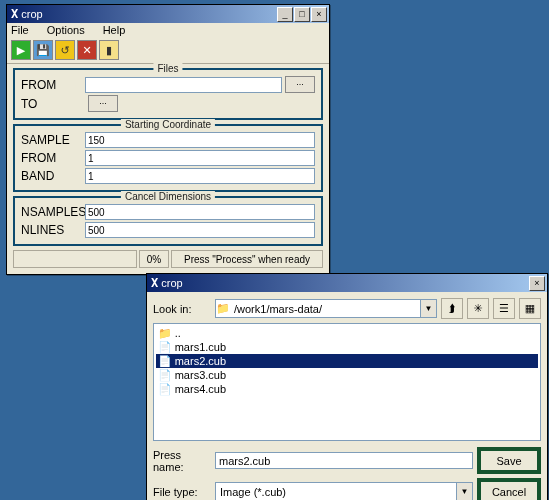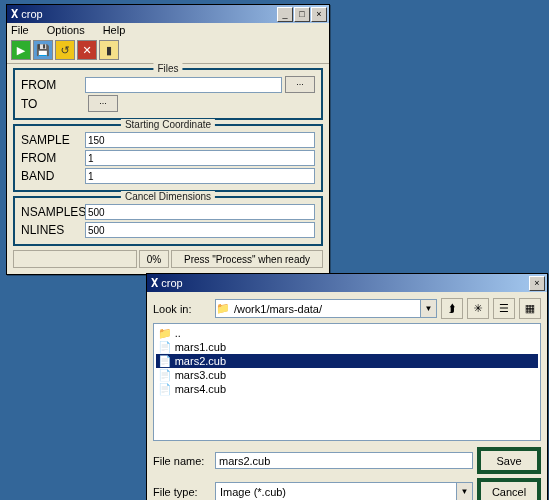--- a/index.html
+++ b/index.html
@@ -298,21 +298,21 @@
           <span>mars3.cub</span>
         </div>
         <div class="file-item">
           <span class="fi-icon">📄</span>
           <span>mars4.cub</span>
         </div>
       </div>
 
     <div class="bottom-rows">
       <div class="dlg-row">
-        <label>File name:</label>
+        <label>Press name:</label>
         <input type="text" value="mars2.cub" style="">
         <div class="dlg-btn">Save</div>
       </div>
       <div class="dlg-row">
         <label>File type:</label>
         <div class="combo">
           <span>Image (*.cub)</span>
           <div class="dd">▼</div>
         </div>
         <div class="dlg-btn">Cancel</div>

